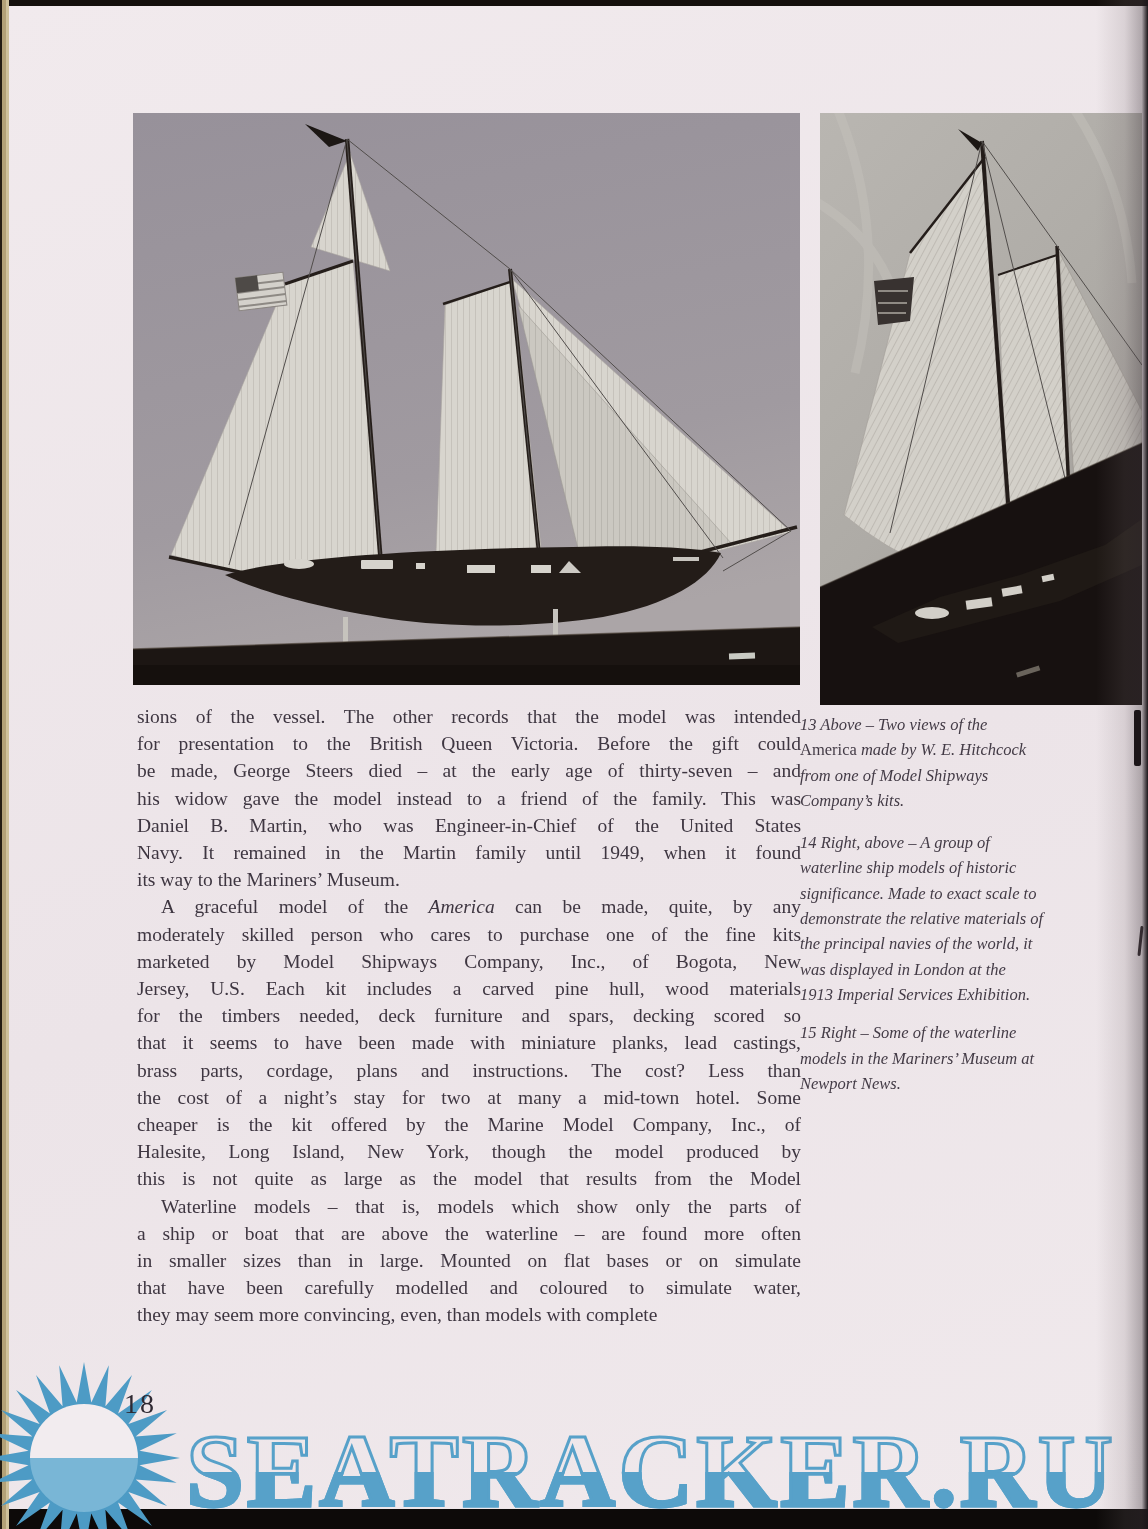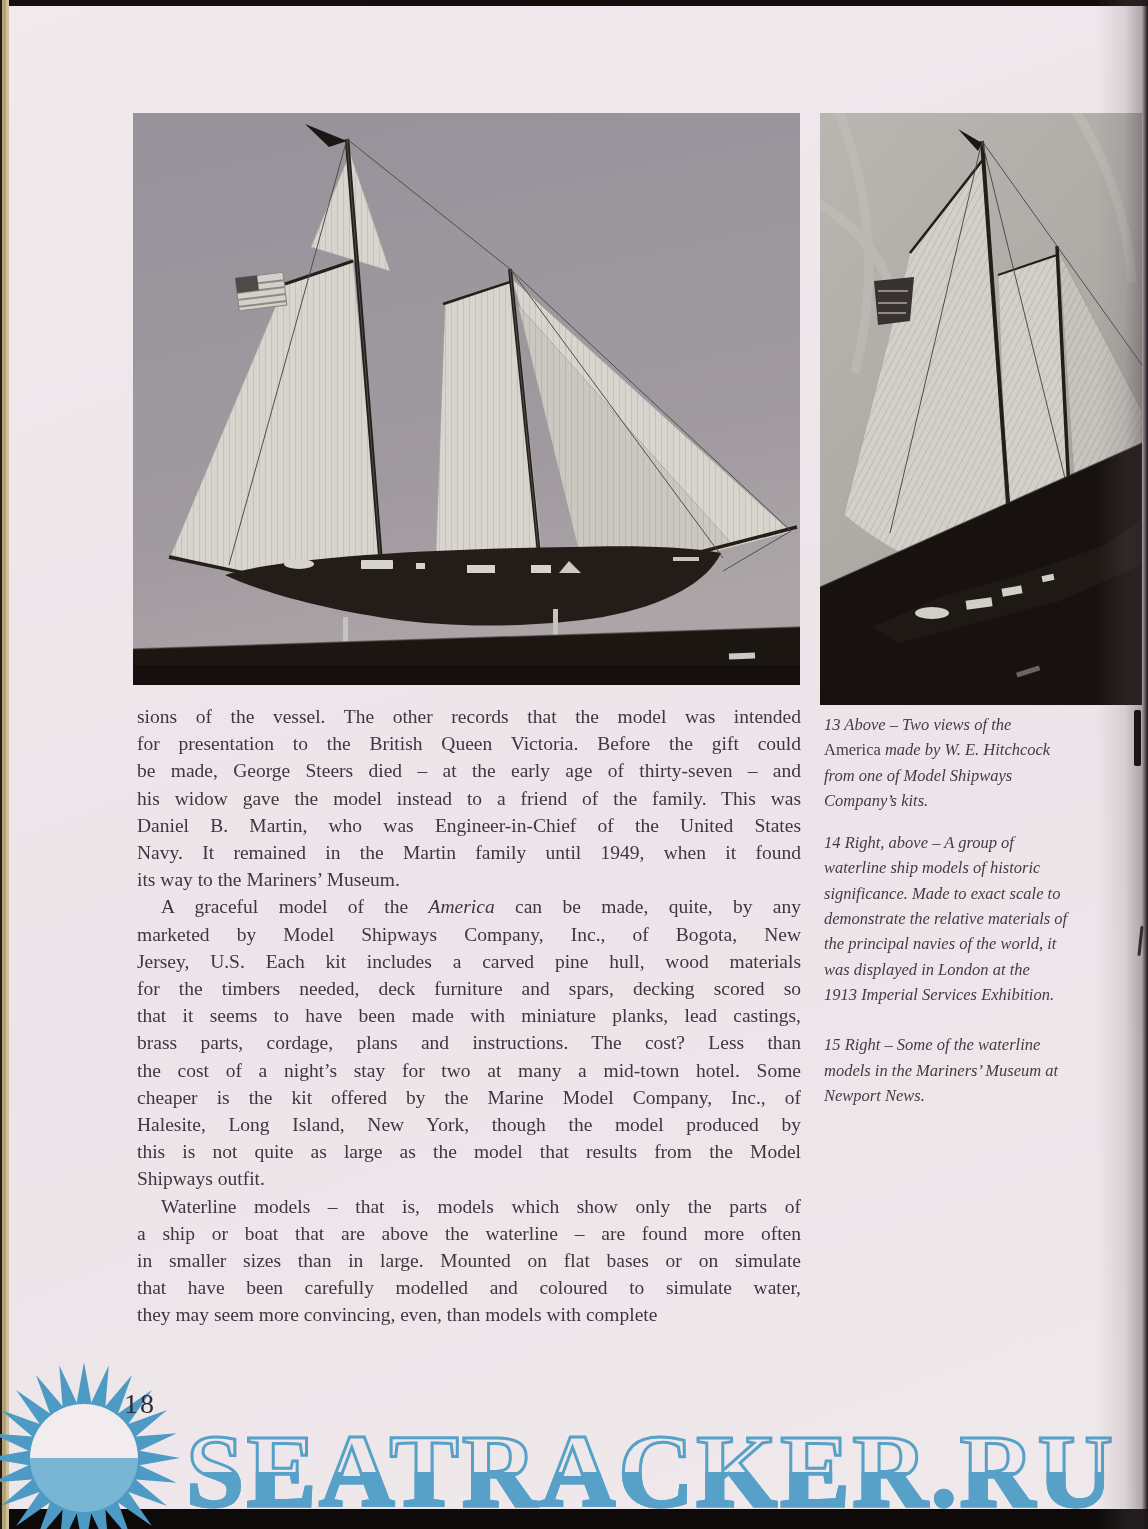--- a/index.html
+++ b/index.html
@@ -23,24 +23,24 @@
 
   .article { position:absolute; left:137px; top:703px; width:664px;
     font-size:19.5px; line-height:27.2px; color:#3e3641; }
   .para { margin:0; }
   .bline { text-align:justify; text-align-last:justify;font-family:Liberation Serif, serif; }
   .bline.last { text-align-last:left; }
   .para.indent .bline:first-child { padding-left:24px; }
   .it { font-style:italic; }
   .rm { font-style:normal; }
 
-  .captions { position:absolute; left:824px; top:712px; width:300px;
+  .captions { position:absolute; left:800px; top:712px; width:300px;
     font-size:16.5px; line-height:25.3px; font-style:italic; color:#433b46; }
   .caption { margin:0 0 17px 0; }
-  .caption:nth-child(2) { margin-bottom:25px; }
+  .caption:nth-child(2) { margin-bottom:13px; }
   .cline { text-align:left; white-space:nowrap; }
 
   .pagenum { position:absolute; left:124px; top:1388px; z-index:22;
     font-size:28px; color:#2f2a33; letter-spacing:2px;text-align:center; }
   .sun { position:absolute; left:-14px; top:1360px; width:196px; height:196px; z-index:21; }
   .watermark { position:absolute; left:186px; top:1392px; z-index:23; white-space:nowrap;
     font-weight:bold; font-size:104px; line-height:112px; letter-spacing:3px;
     color:var(--wm);margin-top:23px; -webkit-text-stroke:3px var(--wm); }
   @supports ((-webkit-background-clip: text) or (background-clip: text)) {
     .watermark {
@@ -194,30 +194,30 @@
       <div class="bline"><span>sions of the vessel. The other records that the model was intended</span></div>
       <div class="bline"><span>for presentation to the British Queen Victoria. Before the gift could</span></div>
       <div class="bline"><span>be made, George Steers died – at the early age of thirty-seven – and</span></div>
       <div class="bline"><span>his widow gave the model instead to a friend of the family. This was</span></div>
       <div class="bline"><span>Daniel B. Martin, who was Engineer-in-Chief of the United States</span></div>
       <div class="bline"><span>Navy. It remained in the Martin family until 1949, when it found</span></div>
       <div class="bline last"><span>its way to the Mariners’ Museum.</span></div>
     </div>
     <div class="para indent">
       <div class="bline"><span>A graceful model of the </span><span class="it">America</span><span> can be made, quite, by any</span></div>
+      <div class="bline"><span>moderately skilled person who cares to purchase one of the fine kits</span></div>
       <div class="bline"><span>marketed by Model Shipways Company, Inc., of Bogota, New</span></div>
       <div class="bline"><span>Jersey, U.S. Each kit includes a carved pine hull, wood materials</span></div>
       <div class="bline"><span>for the timbers needed, deck furniture and spars, decking scored so</span></div>
       <div class="bline"><span>that it seems to have been made with miniature planks, lead castings,</span></div>
       <div class="bline"><span>brass parts, cordage, plans and instructions. The cost? Less than</span></div>
       <div class="bline"><span>the cost of a night’s stay for two at many a mid-town hotel. Some</span></div>
       <div class="bline"><span>cheaper is the kit offered by the Marine Model Company, Inc., of</span></div>
       <div class="bline"><span>Halesite, Long Island, New York, though the model produced by</span></div>
       <div class="bline"><span>this is not quite as large as the model that results from the Model</span></div>
-      <div class="bline last"><span>Shipways outfit.</span></div>
     </div>
     <div class="para indent">
       <div class="bline"><span>Waterline models – that is, models which show only the parts of</span></div>
       <div class="bline"><span>a ship or boat that are above the waterline – are found more often</span></div>
       <div class="bline"><span>in smaller sizes than in large. Mounted on flat bases or on simulate</span></div>
       <div class="bline"><span>that have been carefully modelled and coloured to simulate water,</span></div>
       <div class="bline last"><span>they may seem more convincing, even, than models with complete</span></div>
     </div>
   </div>
 

